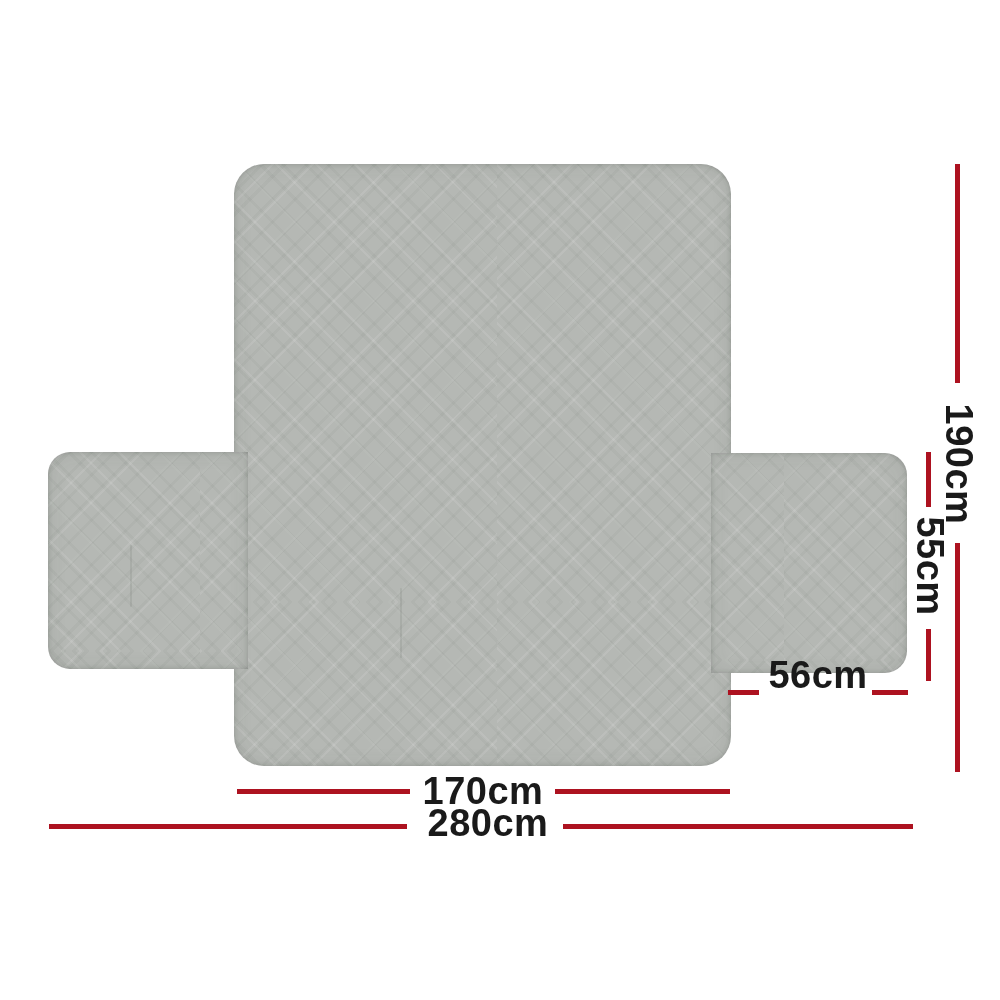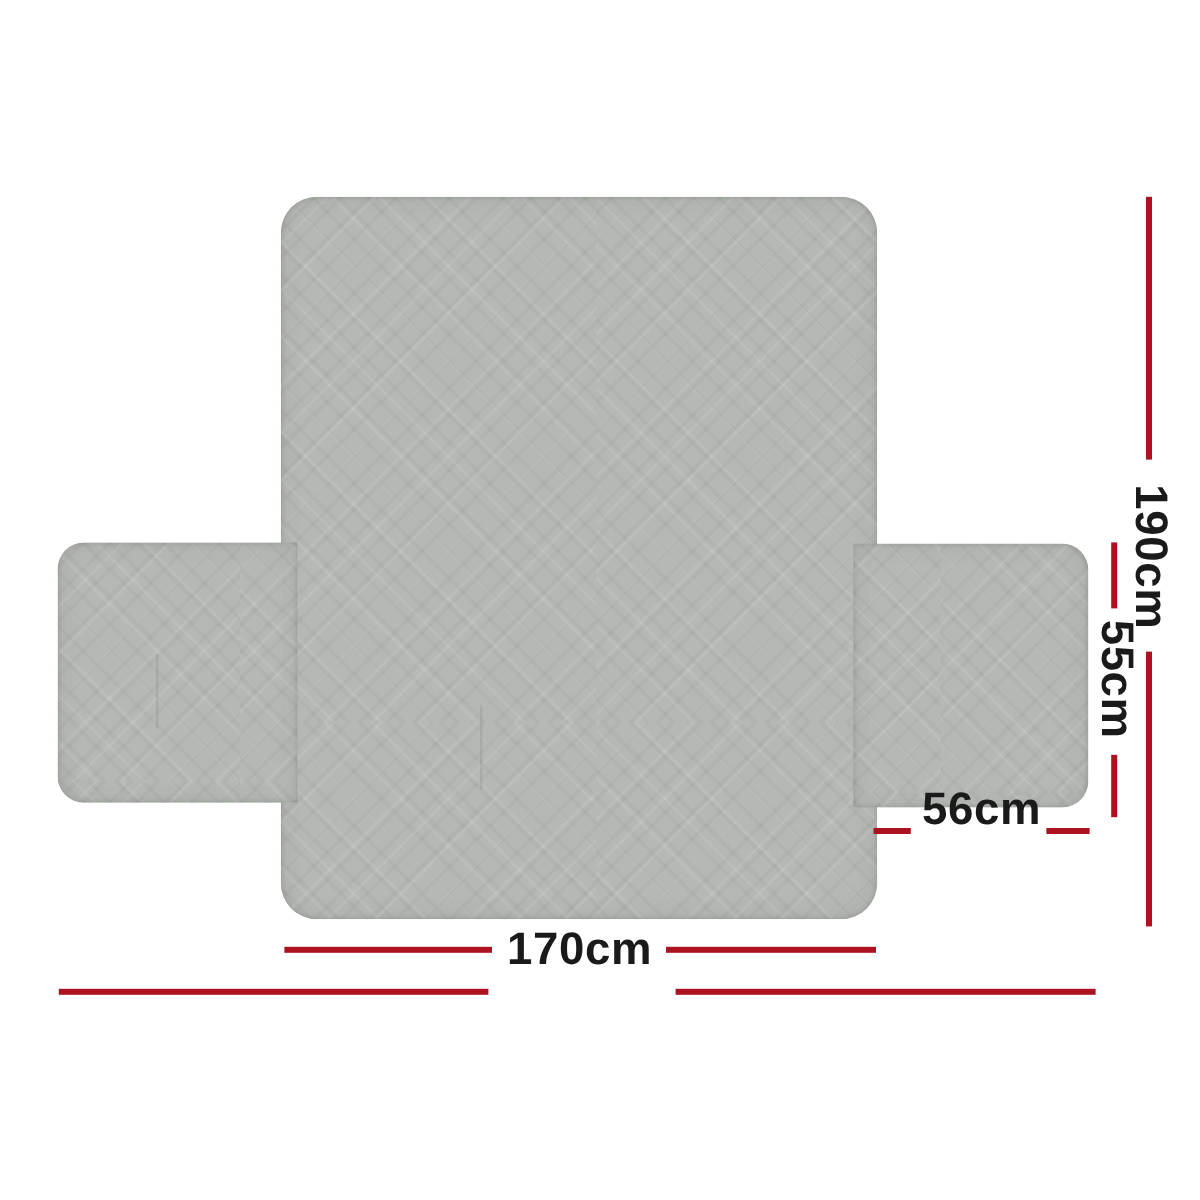--- a/index.html
+++ b/index.html
@@ -70,15 +70,16 @@
 
   <div class="seg h" style="left:728px;top:690px;width:31px"></div>
   <div class="dim-label" style="left:818px;top:675px">56cm</div>
   <div class="seg h" style="left:872px;top:690px;width:36px"></div>
 
   <div class="seg h" style="left:237px;top:789px;width:173px"></div>
   <div class="dim-label" style="left:483px;top:791px">170cm</div>
   <div class="seg h" style="left:555px;top:789px;width:175px"></div>
 
   <div class="seg h" style="left:49px;top:824px;width:358px"></div>
+  <div class="dim-label" style="left:488px;top:823px">280cm</div>
   <div class="seg h" style="left:563px;top:824px;width:350px"></div>
 
 </div>
 
 </body></html>

